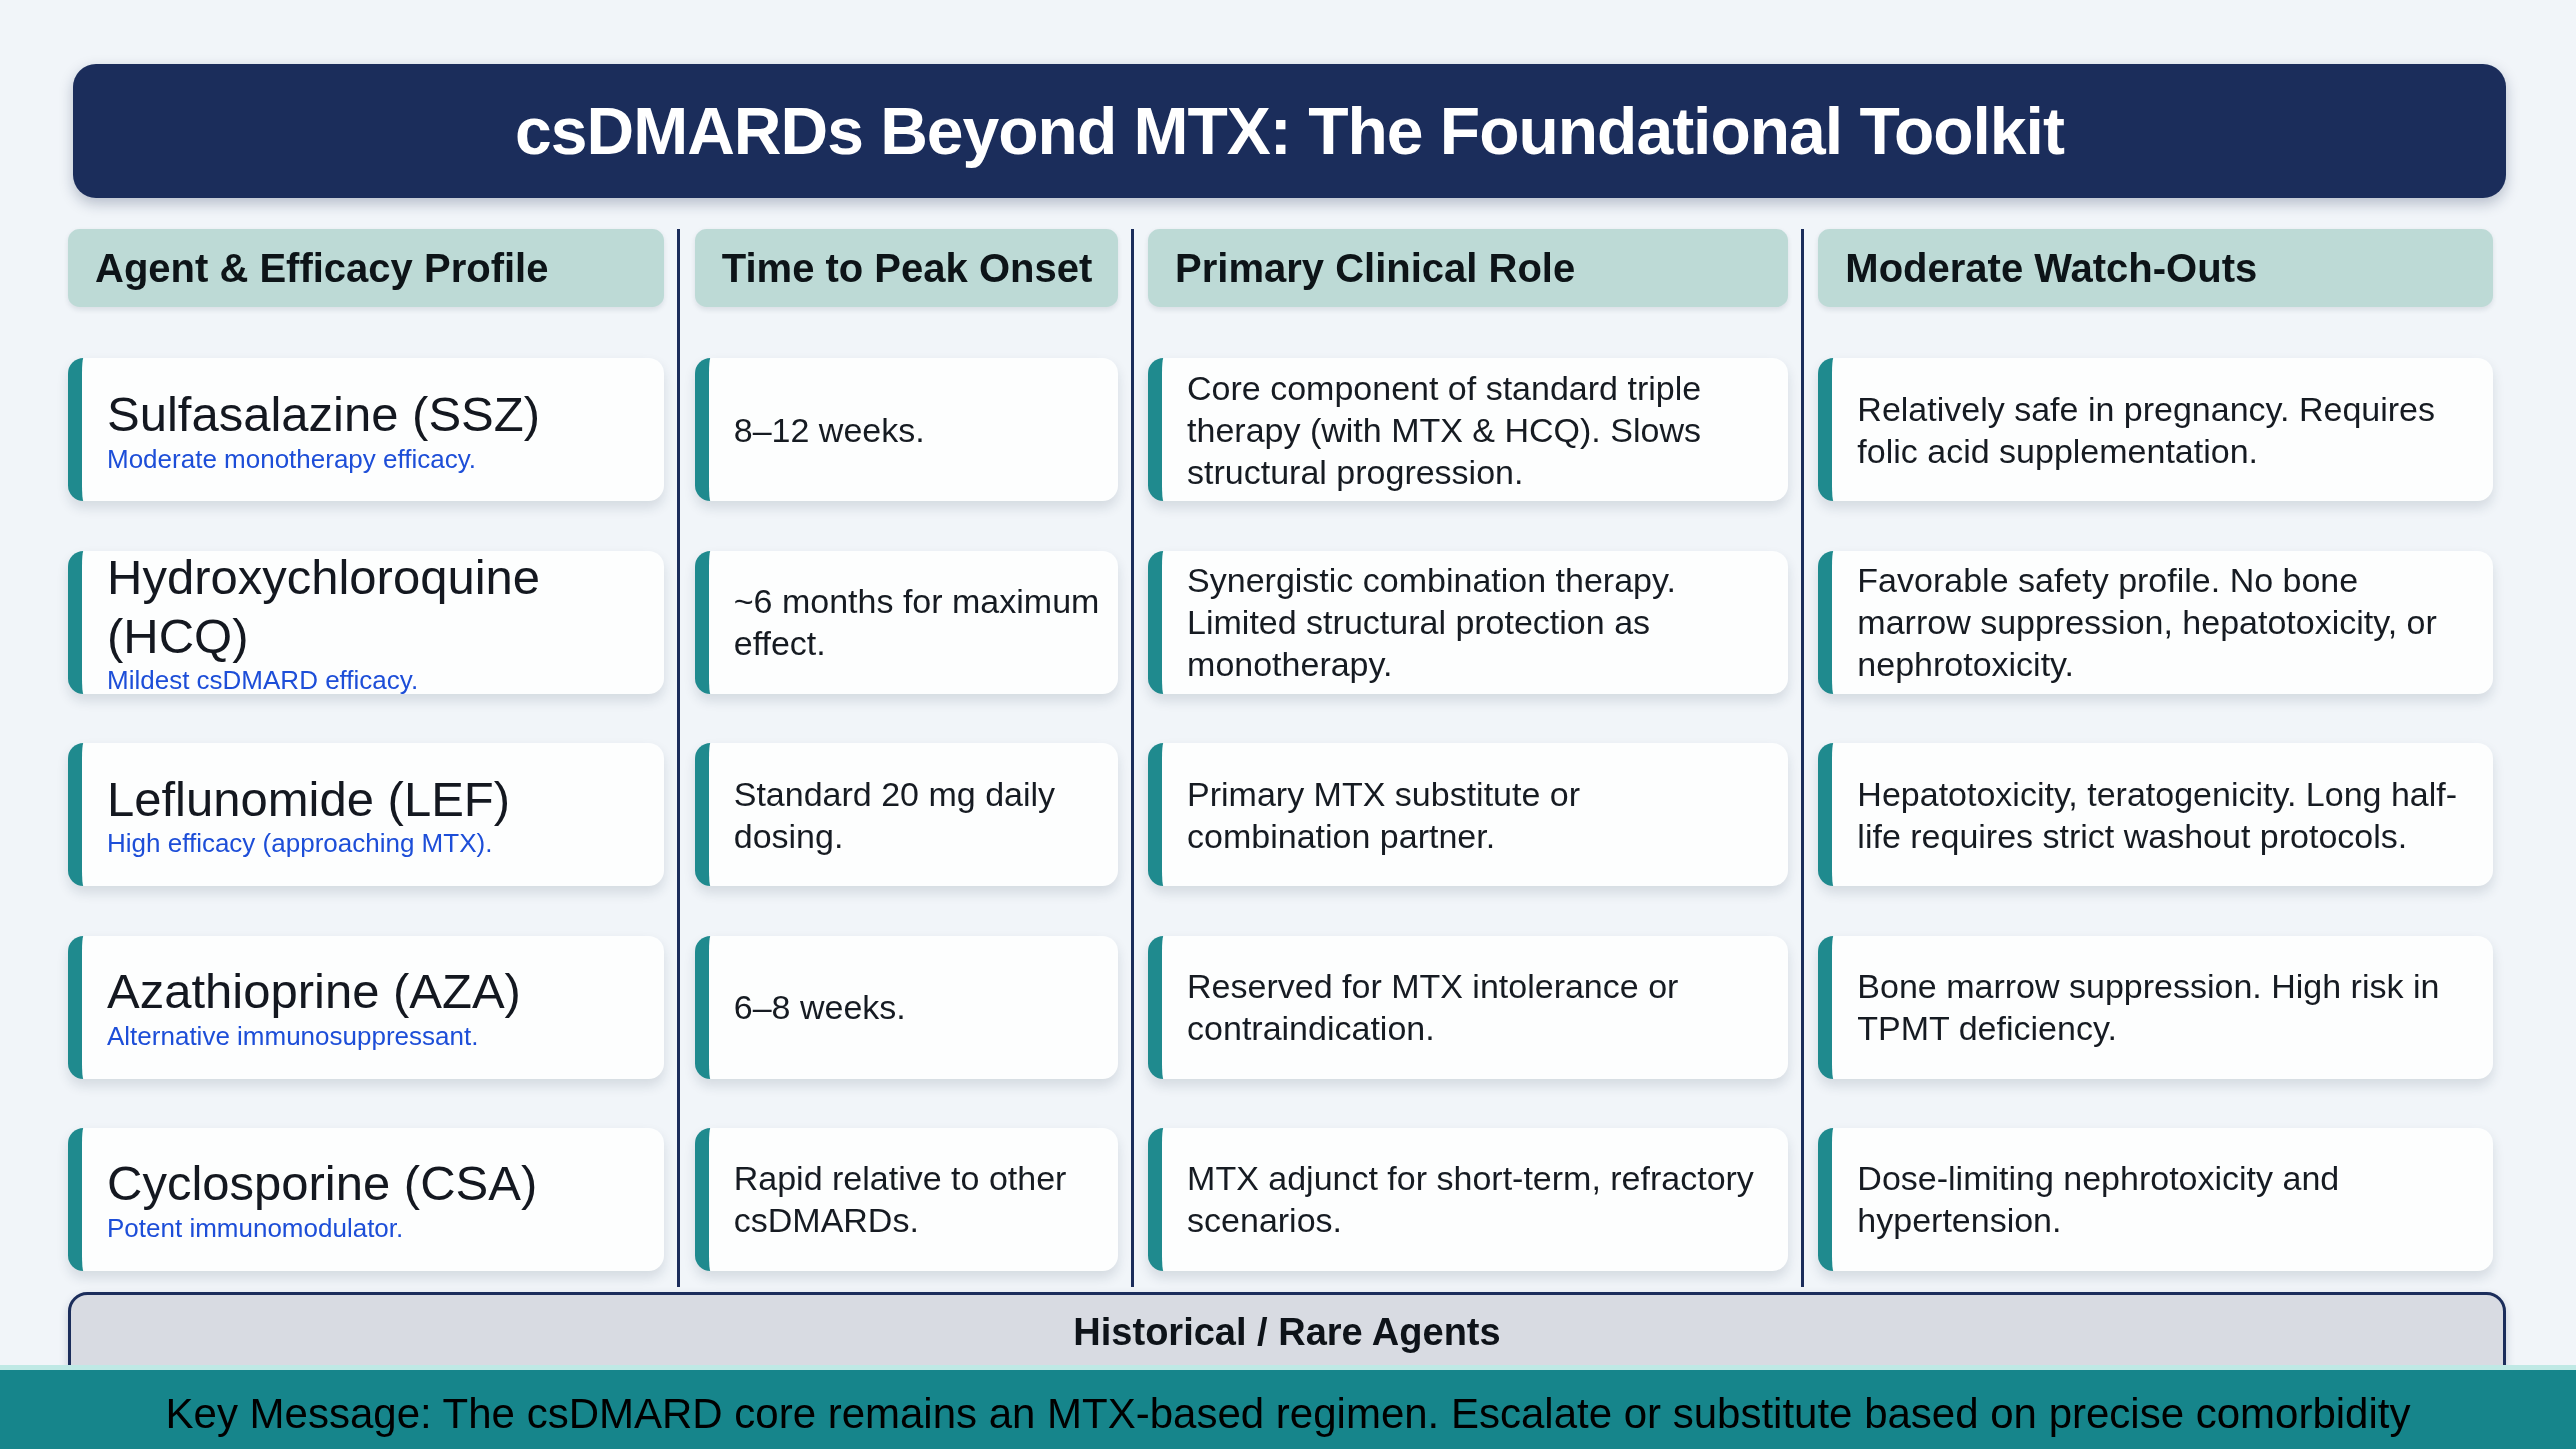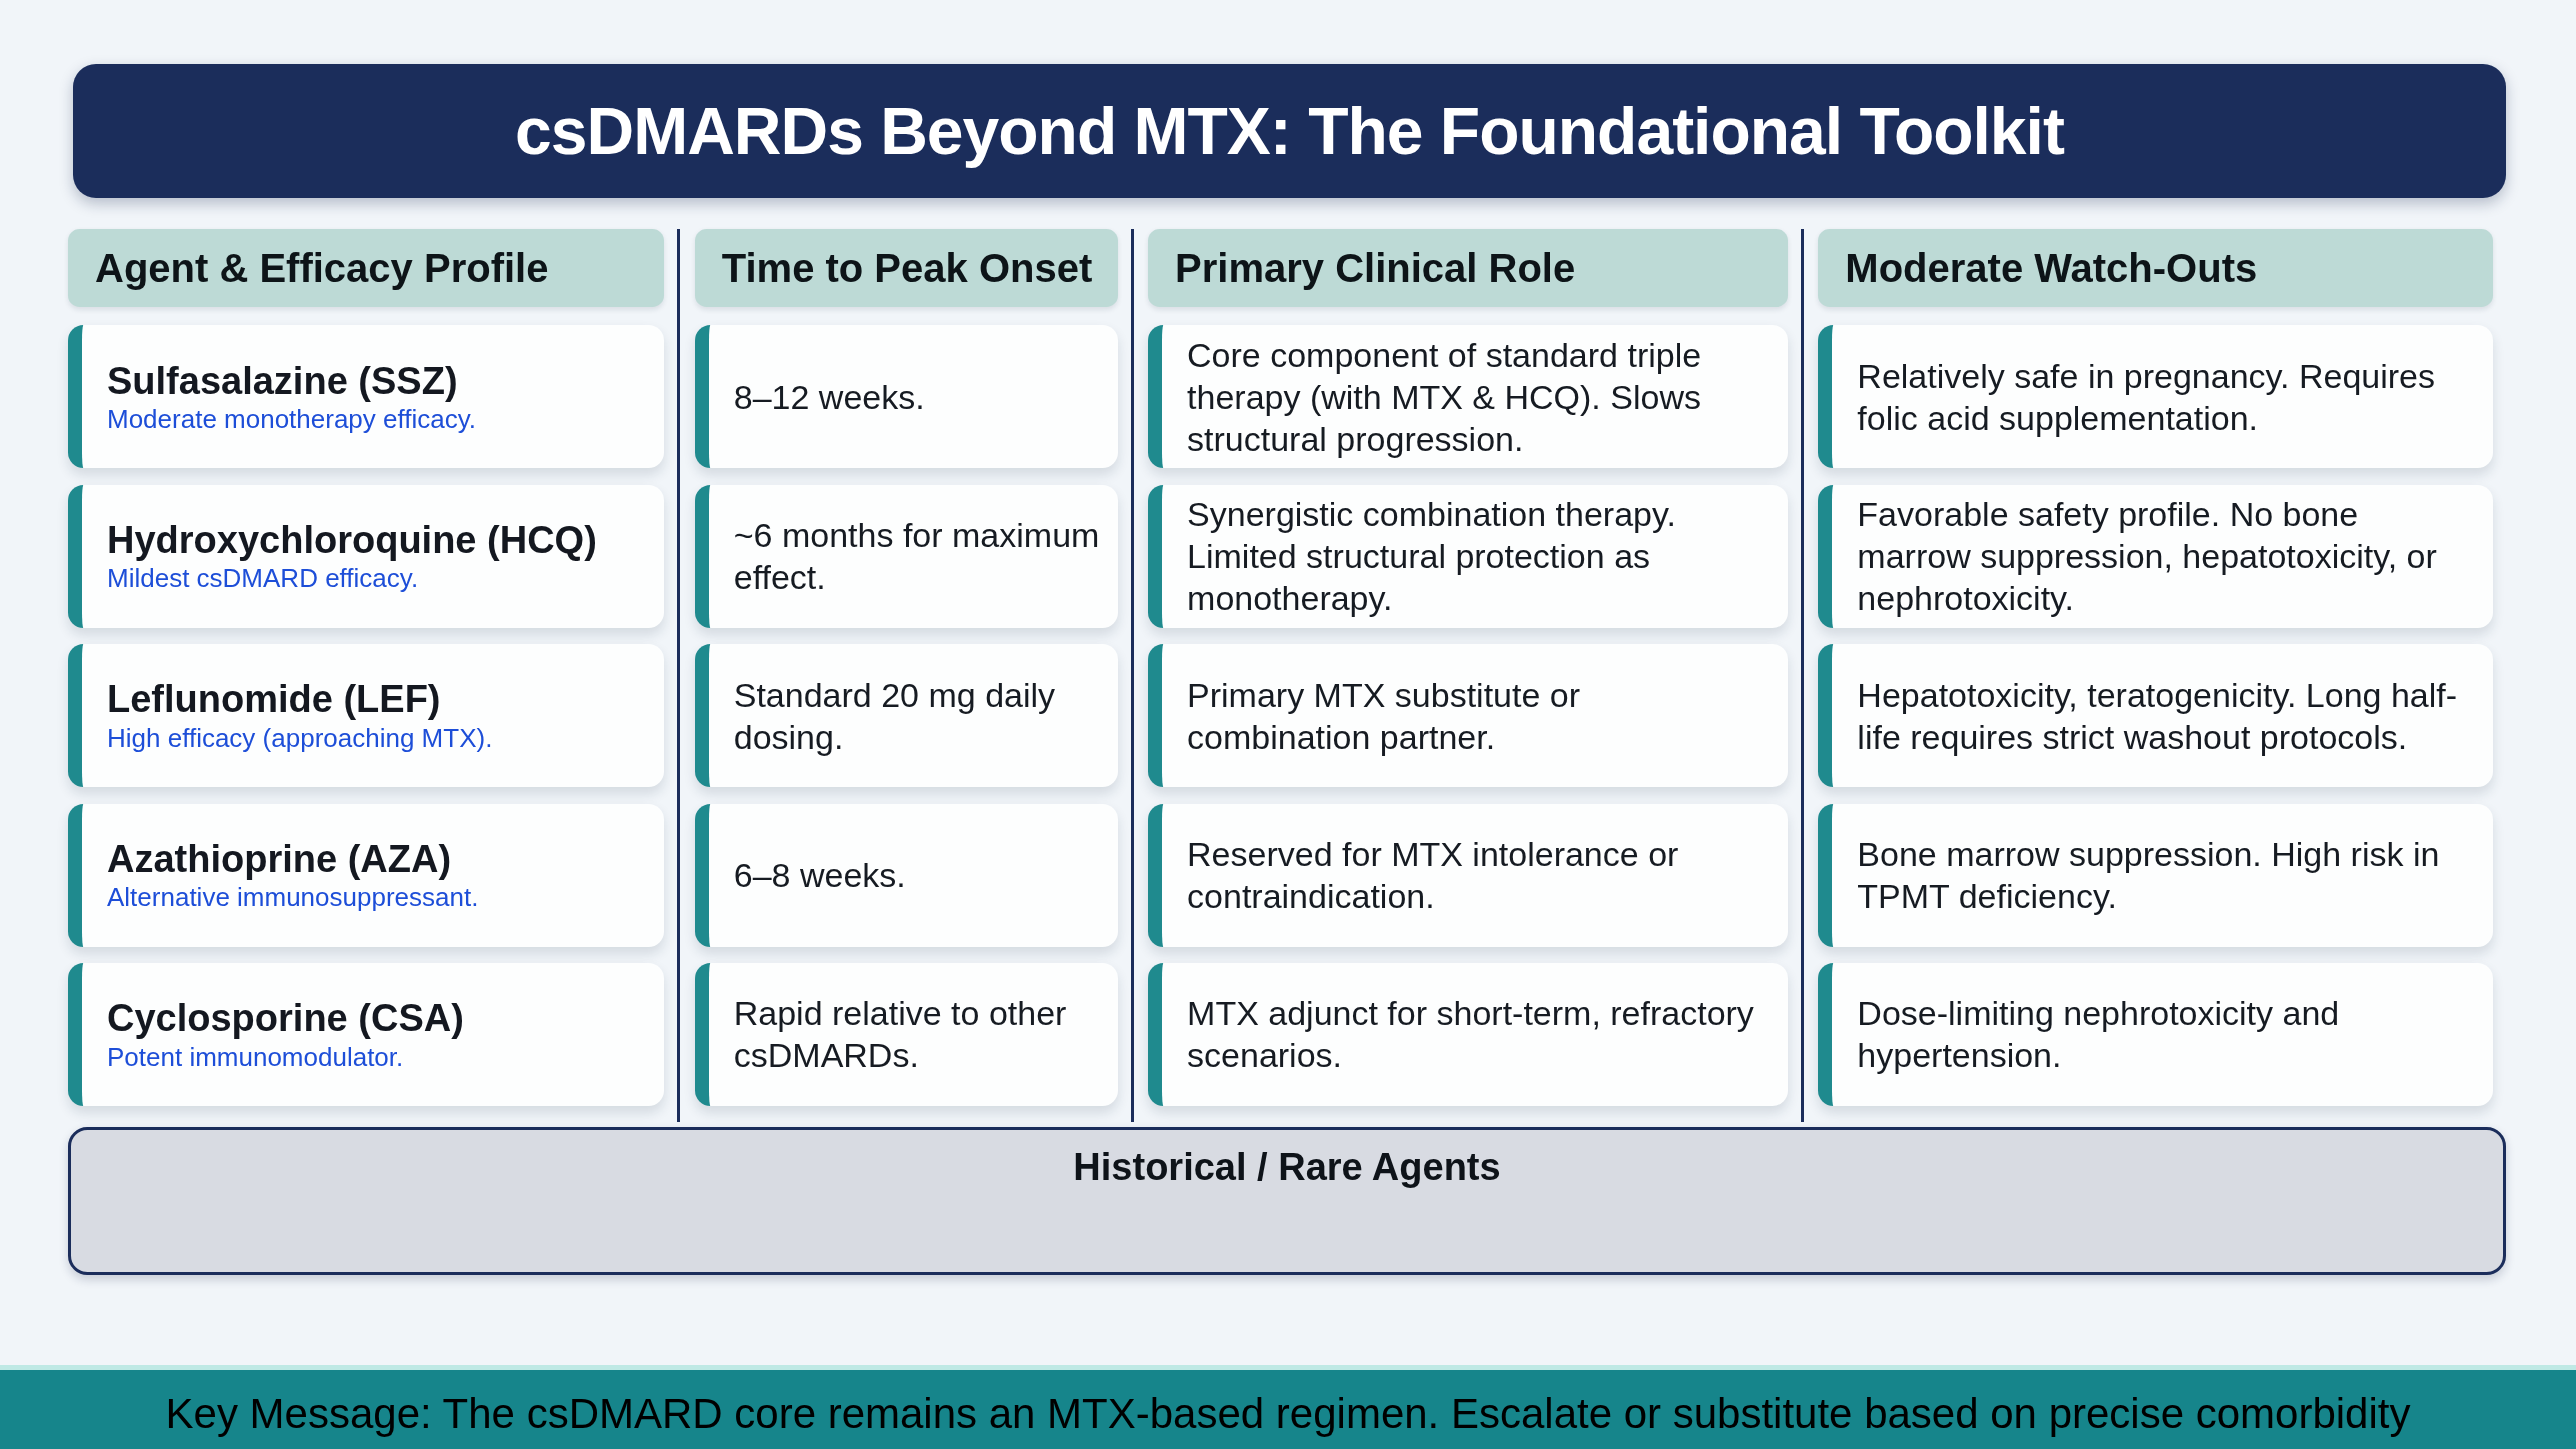--- a/index.html
+++ b/index.html
@@ -37,20 +37,21 @@
   
   .table {
     margin: 0 70px 0 68px;
     display: grid;
     grid-template-columns: 629fr 468fr 692fr 728fr;
   }
   .col {
     display: flex;
     flex-direction: column;
     padding-right: 13px;
+    gap: 33px;
   }
   .col + .col {
     border-left: 3.9px solid #1b2d5b;
     padding-left: 14.5px;
   }
   .col-header {
     height: 78px;
     flex: 0 0 78px;
     margin-bottom: 18.4px;
     background: #bddad6;
@@ -71,22 +72,22 @@
     border-left: 14.5px solid #1f8a8e;
     border-radius: 15.5px;
     box-shadow: 0 6.8px 11.6px rgba(25, 45, 70, 0.13);
     display: flex;
     flex-direction: column;
     justify-content: center;
     padding: 5.8px 17.4px 5.8px 25px;
     box-sizing: border-box;
   }
   .drug-name {
-    font-size: 38px;
-    font-weight: bold;
+    font-size: 49px;
+    font-weight: normal;
     color: #141820;
     line-height: 1.2;
   }
   .drug-sub {
     font-size: 26px;
     color: #1d4ed8;
     line-height: 1.2;
   }
   .cell-text {
     font-size: 34px;

